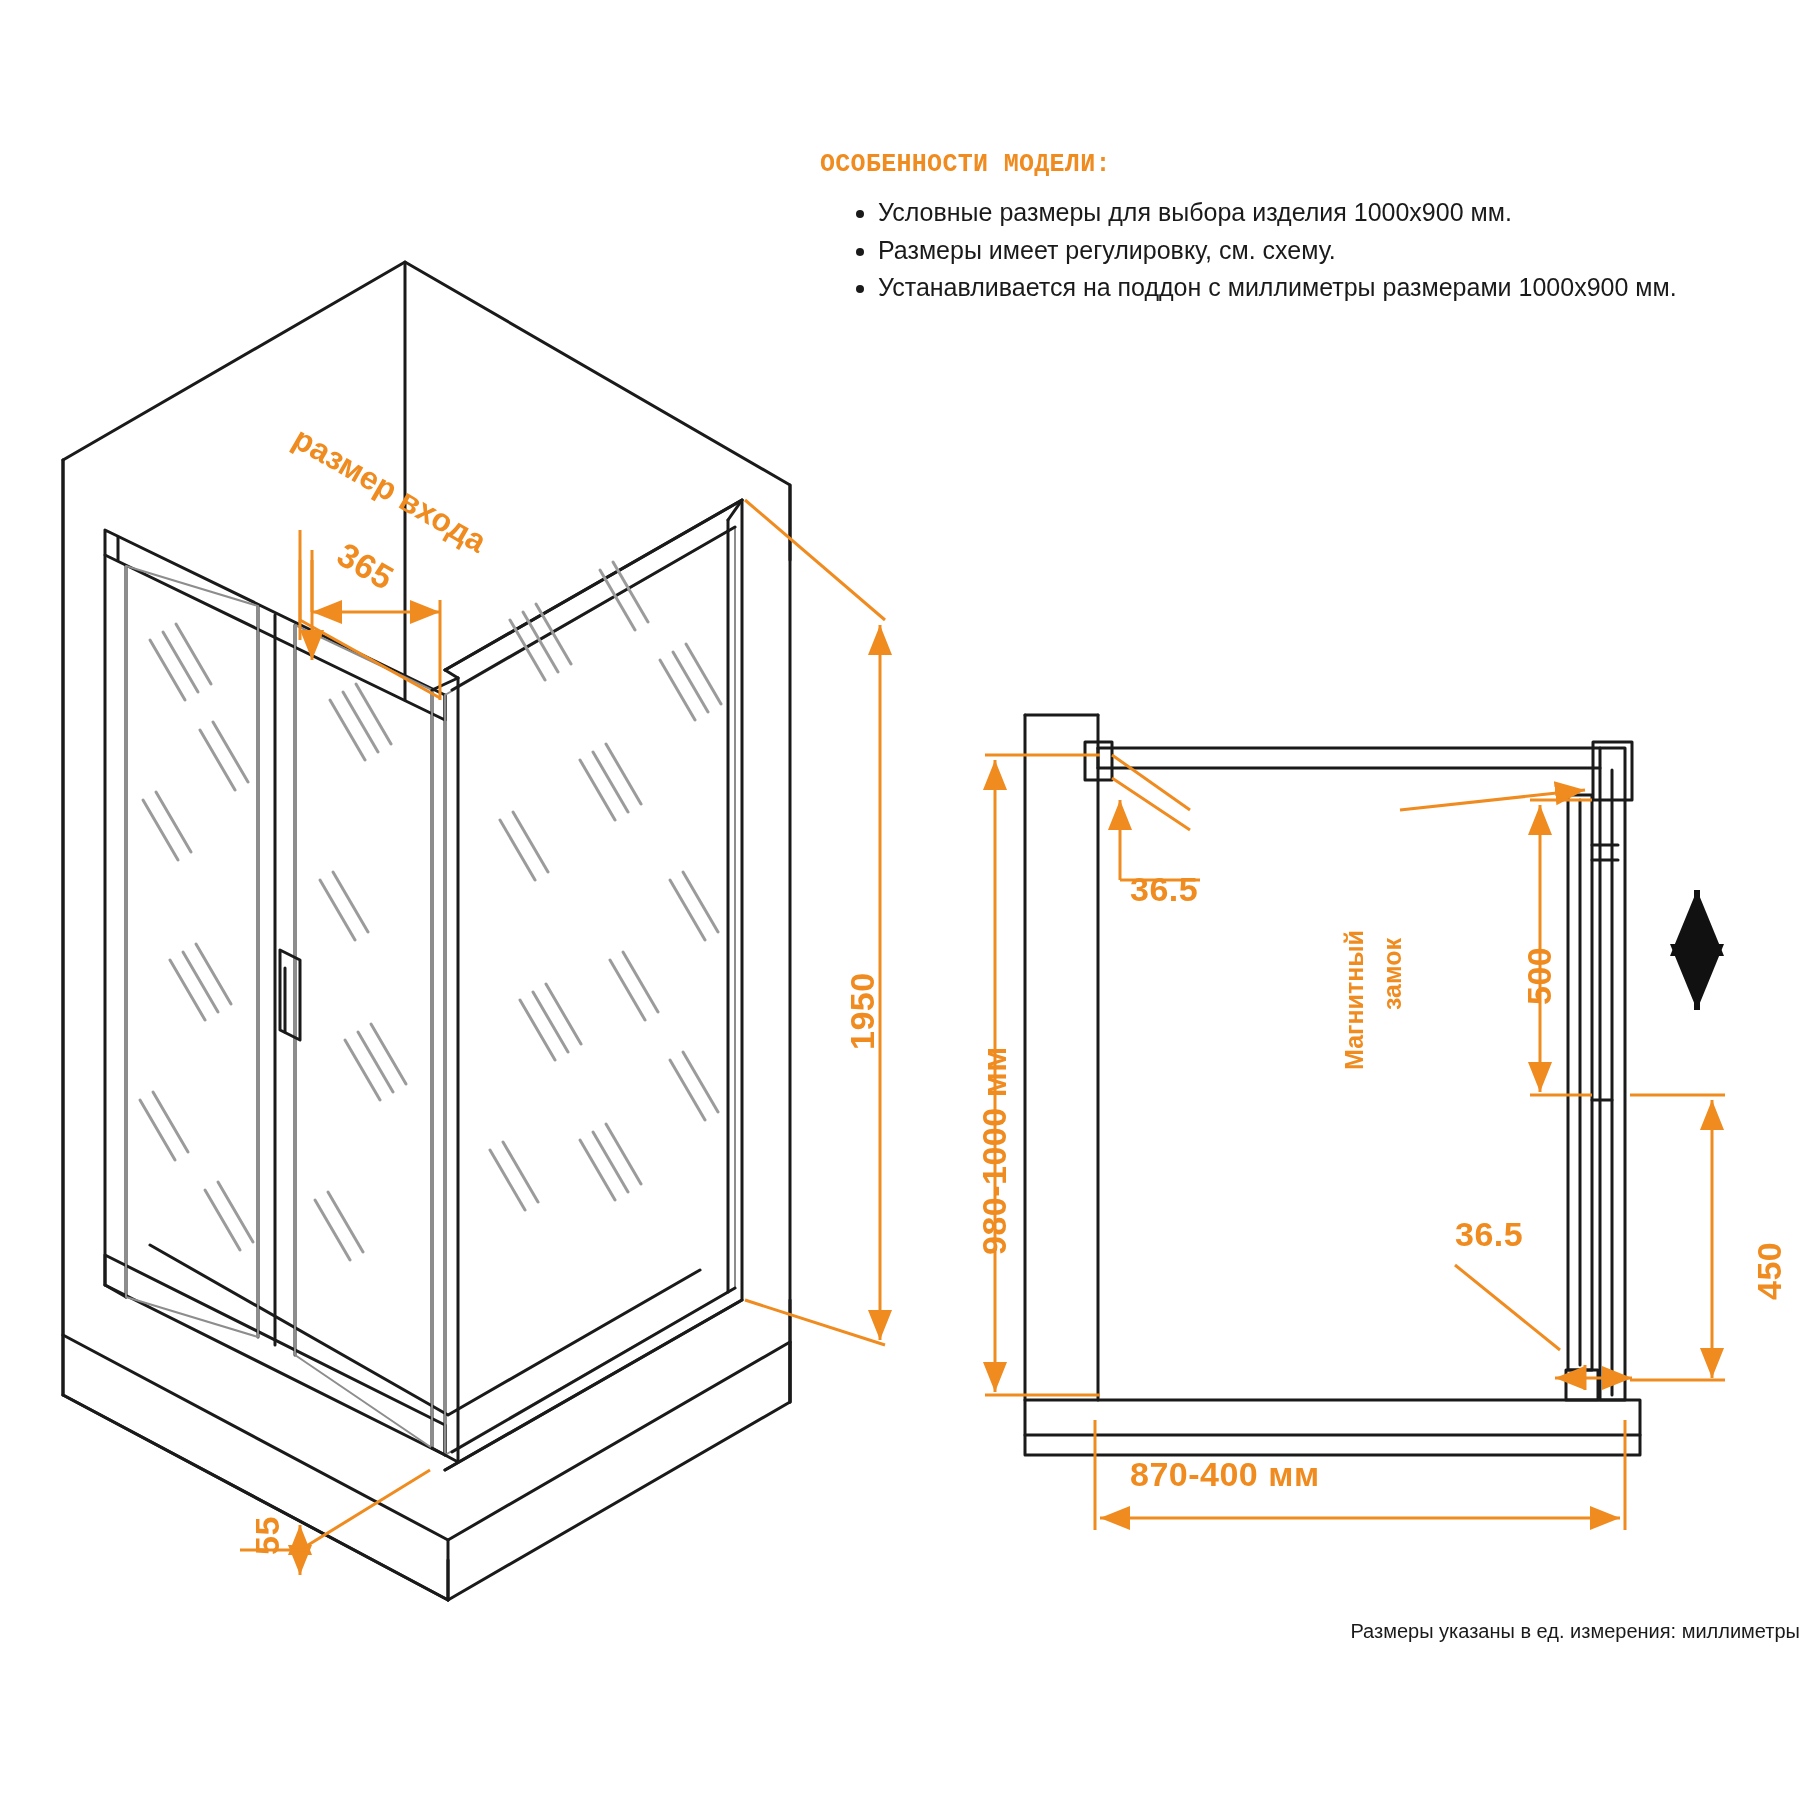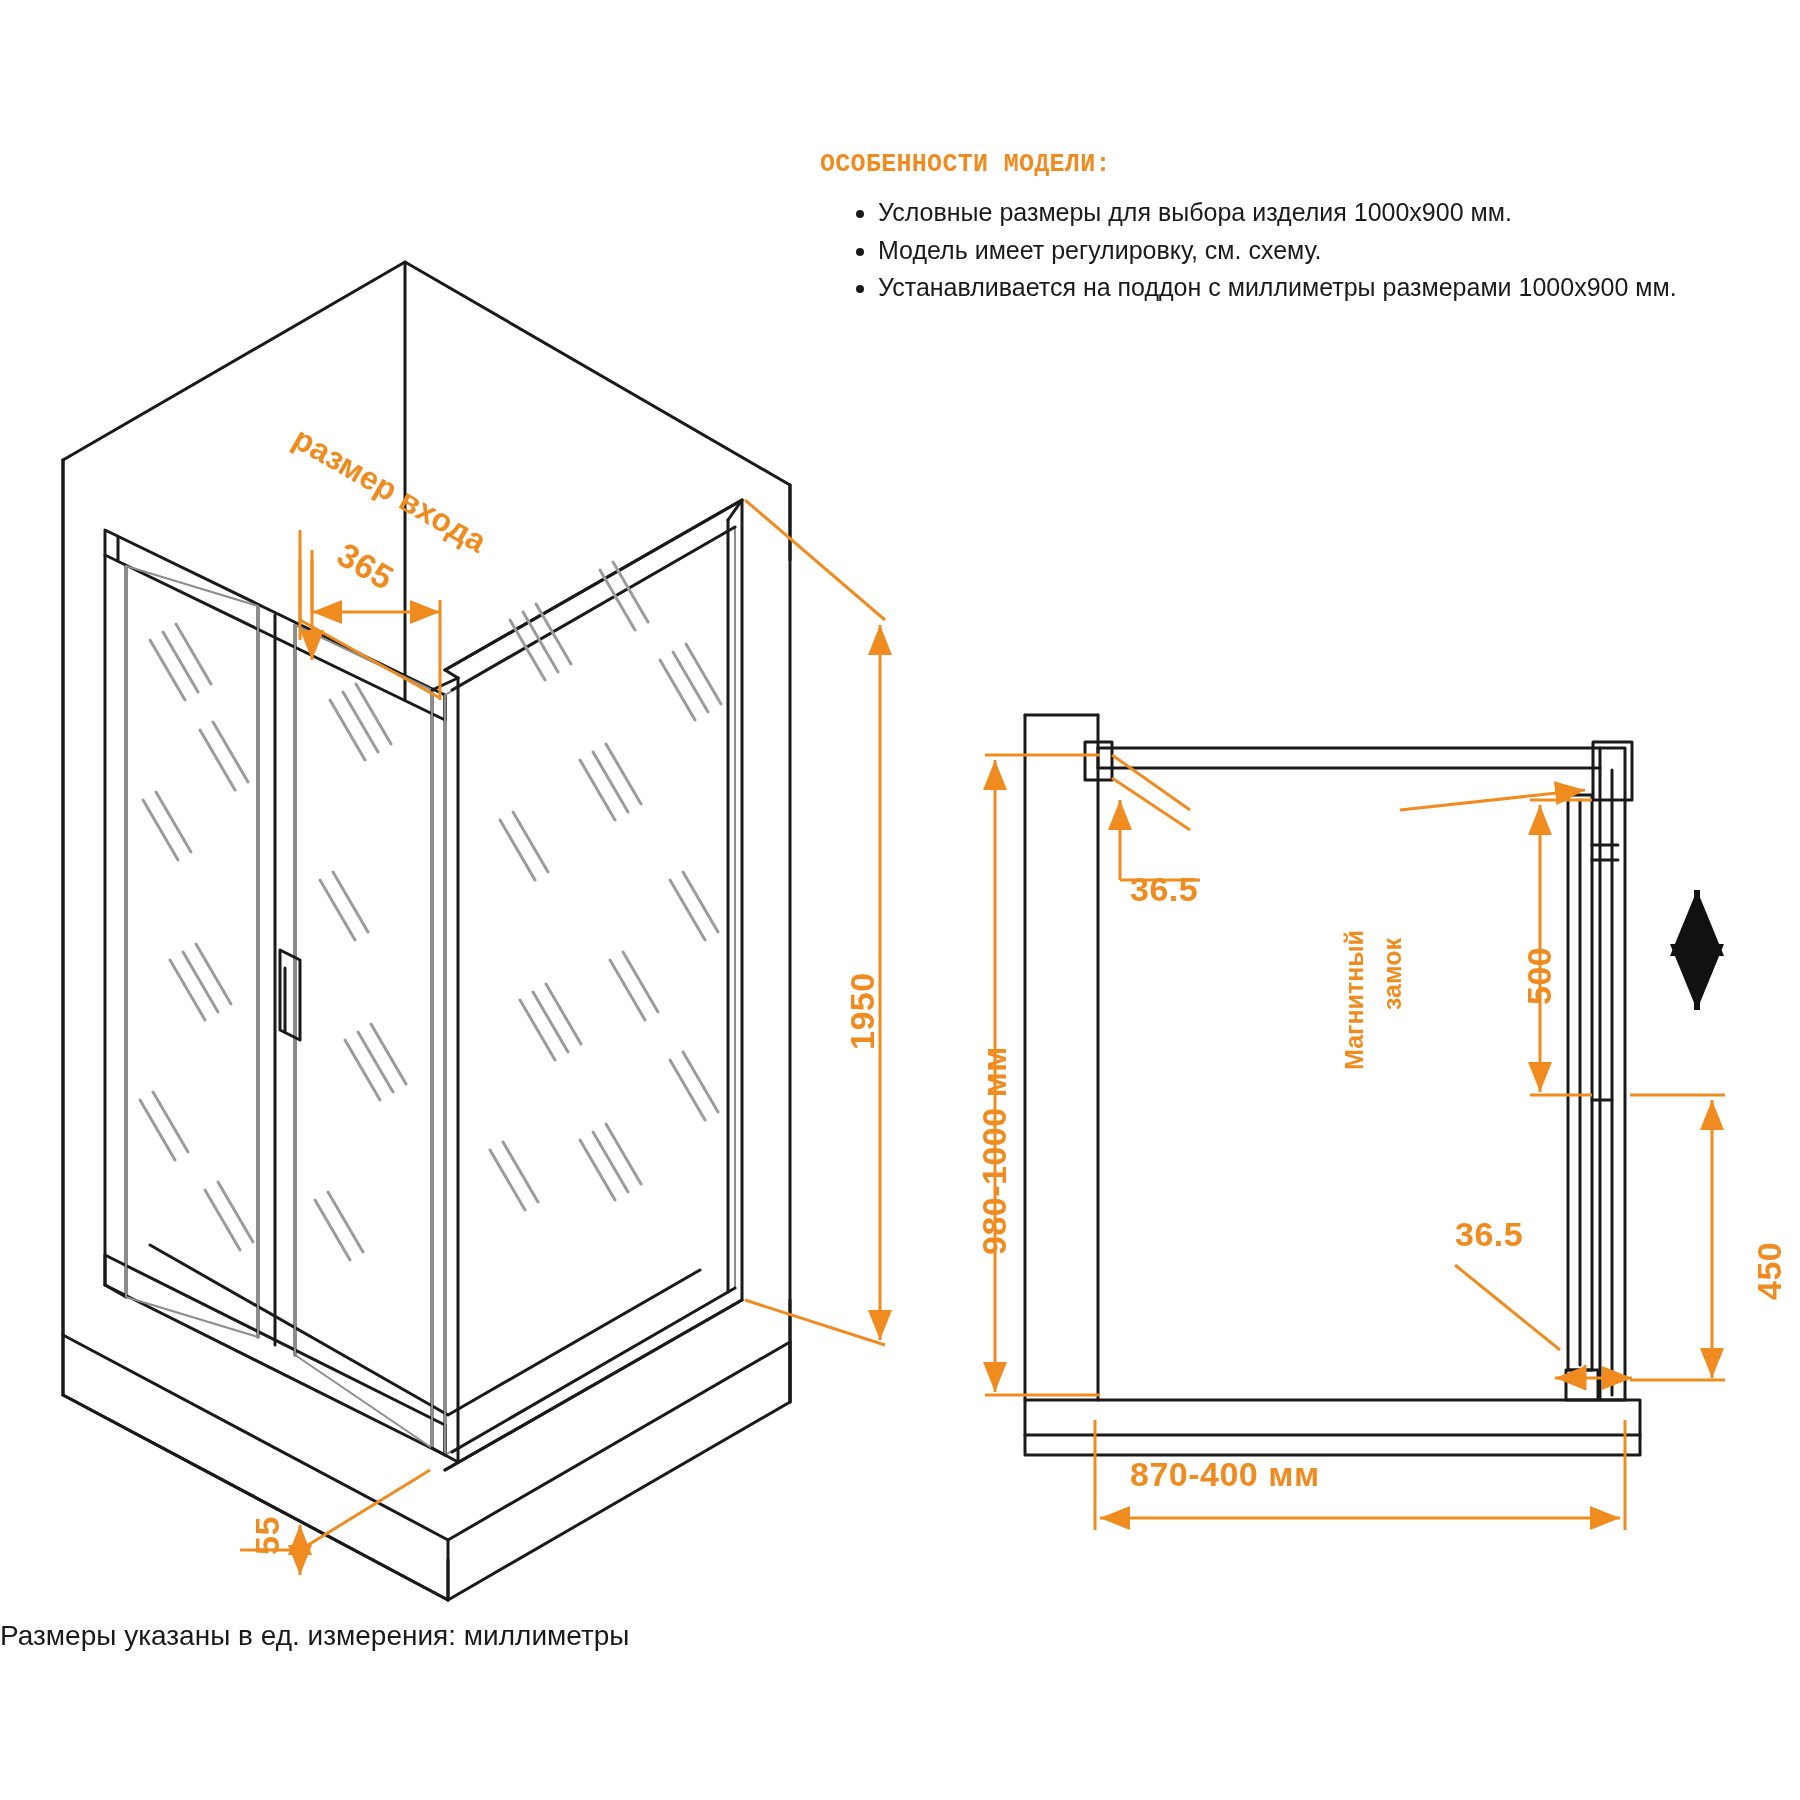--- a/index.html
+++ b/index.html
@@ -49,22 +49,22 @@
     color: #1a1a1a;
     font-size: 25px;
     line-height: 1.42;
     margin-bottom: 2px;
   }
   .footnote {
     position: absolute;
     left: 0;
     top: 1620px;
     width: 1800px;
-    text-align: left;
-    font-size: 28px;
+    text-align: right;
+    font-size: 20px;
     color: #1a1a1a;
   }
   
   .dim {
     position: absolute;
     color: #ef8b1f;
     font-size: 34px;
     font-weight: bold;
     white-space: nowrap;
     letter-spacing: 0.5px;
@@ -309,21 +309,21 @@
 
     <g>
       <path d="M1697 890 L1697 1010" stroke="#111" stroke-width="6" fill="none" marker-end="url(#arB)" marker-start="url(#arBS)"></path>
     </g>
   </svg>
 
   <div class="features">
     <div class="features-title">ОСОБЕННОСТИ МОДЕЛИ:</div>
     <ul>
       <li>Условные размеры для выбора изделия 1000x900 мм.</li>
-      <li>Модель имеет регулировку,  см.  схему.</li>
+      <li>Размеры имеет регулировку,  см.  схему.</li>
       <li>Устанавливается на поддон с миллиметры размерами 1000x900 мм.</li>
     </ul>
   </div>
 
   <div class="lbl-entry" style="left:305px; top:420px; transform: rotate(30deg); transform-origin: 0 0;">размер входа</div>
 
   <div class="dim" style="left:350px; top:535px; transform: rotate(30deg); transform-origin: 0 0;">365</div>
 
   <div class="dim rot90" style="left:843px; top:1050px;">1950</div>
 

